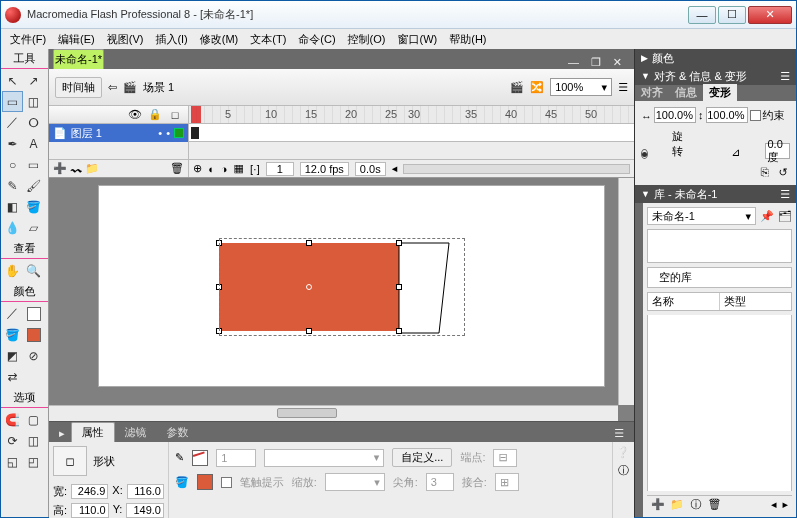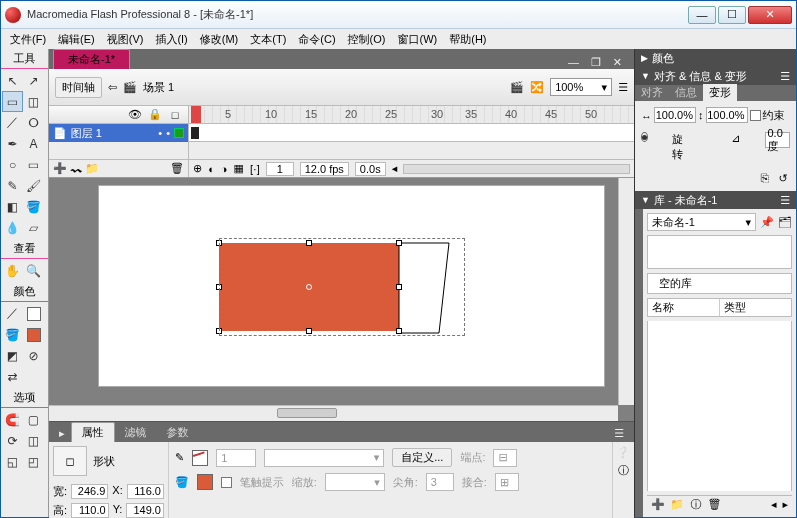--- a/index.html
+++ b/index.html
@@ -14,21 +14,21 @@
 .menu-bar { height: 20px; display: flex; align-items: center; padding: 0 4px; gap: 2px; background: #ededed; }
 .menu-bar span { padding: 2px 5px; }
 .body-row { flex: 1; display: flex; min-height: 0; }
 .tool-col { width: 48px; background: #ededed; border-right: 1px solid #999; display: flex; flex-direction: column; overflow: hidden; }
 .tool-hdr { text-align: center; padding: 2px 0; background: #ededed; border-bottom: 1px solid #ec4899; }
 .tool-grid { display: flex; flex-wrap: wrap; padding: 1px; gap: 0; }
 .tool-btn { width: 21px; height: 21px; border: 1px solid transparent; display: flex; align-items: center; justify-content: center; font-size: 12px; color: #333; }
 .tool-btn.sel { background: #cde; border: 1px solid #69c; }
 .center-col { flex: 1; display: flex; flex-direction: column; min-width: 0; background: #808080; }
 .doc-tabs { height: 20px; background: #6a6a6a; display: flex; align-items: flex-end; padding: 0 4px; }
-.doc-tab { background: #be185d; padding: 2px 14px; border: 1px solid #999; border-bottom: none; border-radius: 2px 2px 0 0; }
+.doc-tab { background: #bef264; padding: 2px 1px; border: 1px solid #999; border-bottom: none; border-radius: 2px 2px 0 0; }
 .doc-tabs .spacer { flex: 1; }
 .doc-win-btns { display: flex; gap: 4px; margin-right: 4px; color: #eee; }
 .doc-win-btns span { padding: 0 4px; }
 .scene-bar { height: 26px; background: linear-gradient(#f8f8f8,#e4e4e4); border-bottom: 1px solid #bbb; display: flex; align-items: center; padding: 18px 6px; gap: 6px; }
 .scene-bar .btn { padding: 2px 6px; border: 1px solid #bbb; background: #efefef; border-radius: 2px; }
 .scene-bar .spacer { flex: 1; }
 .scene-bar .zoom { border: 1px solid #999; background: #fff; width: 62px; height: 18px; padding: 0 4px; display: flex; align-items: center; justify-content: space-between; }
 .timeline { height: 72px; background: #ededed; border-bottom: 1px solid #999; display: flex; }
 .tl-left { width: 140px; border-right: 1px solid #bbb; display: flex; flex-direction: column; }
 .tl-hdr-row { height: 18px; background: linear-gradient(#fafafa,#e6e6e6); border-bottom: 1px solid #bbb; display: flex; align-items: center; justify-content: flex-end; gap: 6px; padding-right: 6px; font-size: 10px; }
@@ -76,35 +76,35 @@
 .btn-s { border: 1px solid #bbb; background: #efefef; padding: 1px 8px; border-radius: 2px; }
 .disabled { color: #999; }
 .props-right { width: 22px; border-left: 1px solid #ccc; display: flex; flex-direction: column; align-items: center; gap: 4px; padding: 4px 0; }
 .panel-col { width: 162px; background: #6a6a6a; border-left: 1px solid #333; display: flex; flex-direction: column; }
 .panel-hdr { height: 18px; background: #4d4d4d; color: #fff; padding: 0 6px; display: flex; align-items: center; gap: 4px; font-size: 11px; }
 .panel-hdr .tri { font-size: 9px; }
 .panel-body { background: #ededed; padding: 6px; font-size: 10px; }
 .align-row { display: flex; align-items: center; gap: 2px; margin-bottom: 6px; white-space: nowrap; }
 .pct-fld { border: 1px solid #aaa; background: #fff; width: 42px; height: 16px; padding: 0 2px; display: flex; align-items: center; justify-content: flex-end; }
 .deg-fld { border: 1px solid #aaa; background: #fff; width: 44px; height: 16px; padding: 0 2px; display: flex; align-items: center; justify-content: center; }
-.rad-row { display: flex; align-items: flex-start; gap: 24px; margin: 9px 0; }
+.rad-row { display: flex; align-items: flex-end; gap: 24px; margin: 3px 0; }
 .radio { width: 10px; height: 10px; border: 1px solid #666; border-radius: 50%; display: inline-flex; align-items: center; justify-content: center; }
 .radio.on::after { content:''; width: 5px; height: 5px; background: #333; border-radius: 50%; }
 .lib-body { background: #ededed; padding: 4px; display: flex; flex-direction: column; gap: 4px; margin-left: 8px; }
 .lib-sel { display: flex; gap: 4px; align-items: center; }
 .lib-sel .drop { flex: 1; }
 .lib-preview { height: 34px; background: #fff; border: 1px solid #bbb; }
 .lib-empty { border: 1px solid #bbb; background: #fff; padding: 2px 11px; }
 .lib-cols { display: flex; border: 1px solid #bbb; background: #fff; }
 .lib-cols div { flex: 1; padding: 1px 4px; border-right: 1px solid #ccc; }
 .lib-list { flex: 1; background: #fff; border-left: 1px solid #bbb; border-right: 1px solid #bbb; }
 .lib-foot { height: 18px; border-top: 1px solid #bbb; background: #ededed; display: flex; align-items: center; gap: 6px; padding: 0 4px; }
 .icon-sm { width: 14px; height: 14px; display: inline-flex; align-items: center; justify-content: center; }
 .sub-tab-row { display: flex; height: 16px; background: #6a6a6a; align-items: flex-end; font-size: 10px; }
-.sub-tab-row span { padding: 1px 6px; color: #ccc; }
+.sub-tab-row span { padding: 1px 6px; color: #ccc; font-weight: bold; }
 .sub-tab-row span.act { background: #ededed; color: #000; }
 .chk { width: 11px; height: 11px; border: 1px solid #777; background: #fff; display: inline-block; }
 </style>
 </head>
 <body>
 
 <div class="window">
   <div class="title-bar">
     <div class="ico"></div>
     <div class="title">Macromedia Flash Professional 8 - [未命名-1*]</div>
@@ -230,21 +230,21 @@
           </div>
         </div>
         <div class="tl-right">
           <div class="ruler">
             <div class="playhead"></div>
             <span class="ticklbl" style="left:36px">5</span>
             <span class="ticklbl" style="left:76px">10</span>
             <span class="ticklbl" style="left:116px">15</span>
             <span class="ticklbl" style="left:156px">20</span>
             <span class="ticklbl" style="left:196px">25</span>
-            <span class="ticklbl" style="left:242px">30</span>
+            <span class="ticklbl" style="left:219px">30</span>
             <span class="ticklbl" style="left:276px">35</span>
             <span class="ticklbl" style="left:316px">40</span>
             <span class="ticklbl" style="left:356px">45</span>
             <span class="ticklbl" style="left:396px">50</span>
           </div>
           <div class="frames">
             <div class="kf"></div>
           </div>
           <div class="tl-foot">
             <span>⊕</span>

